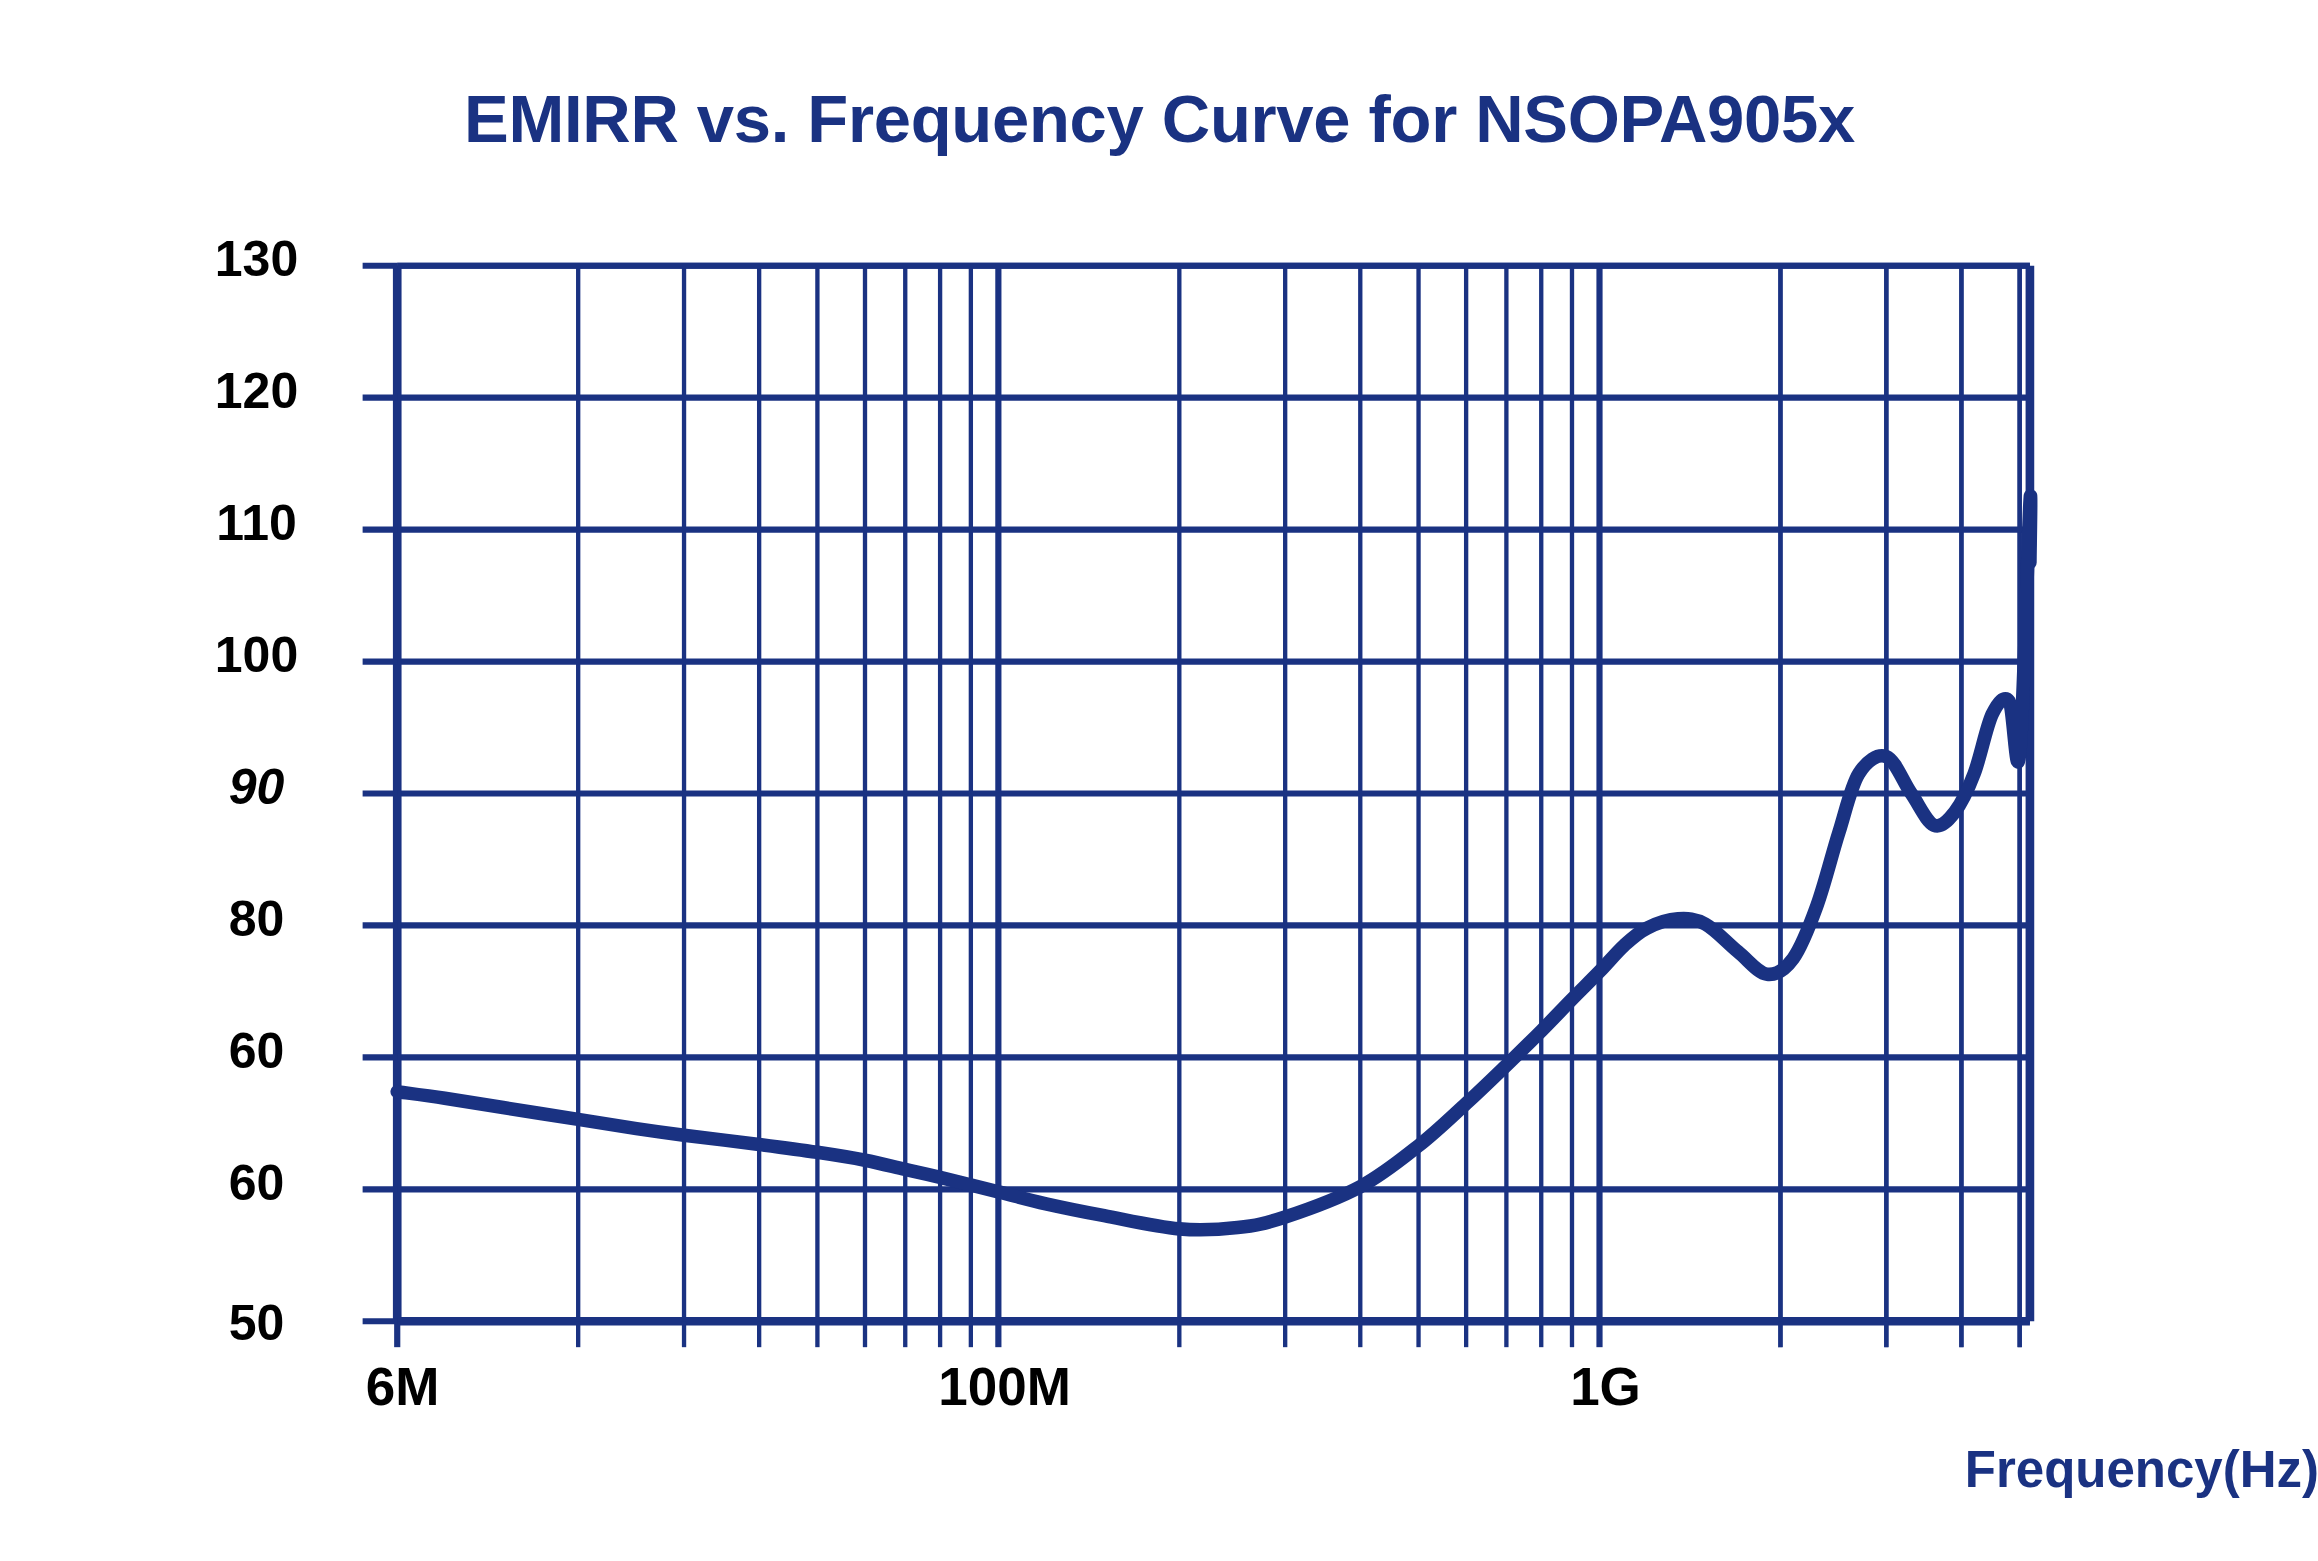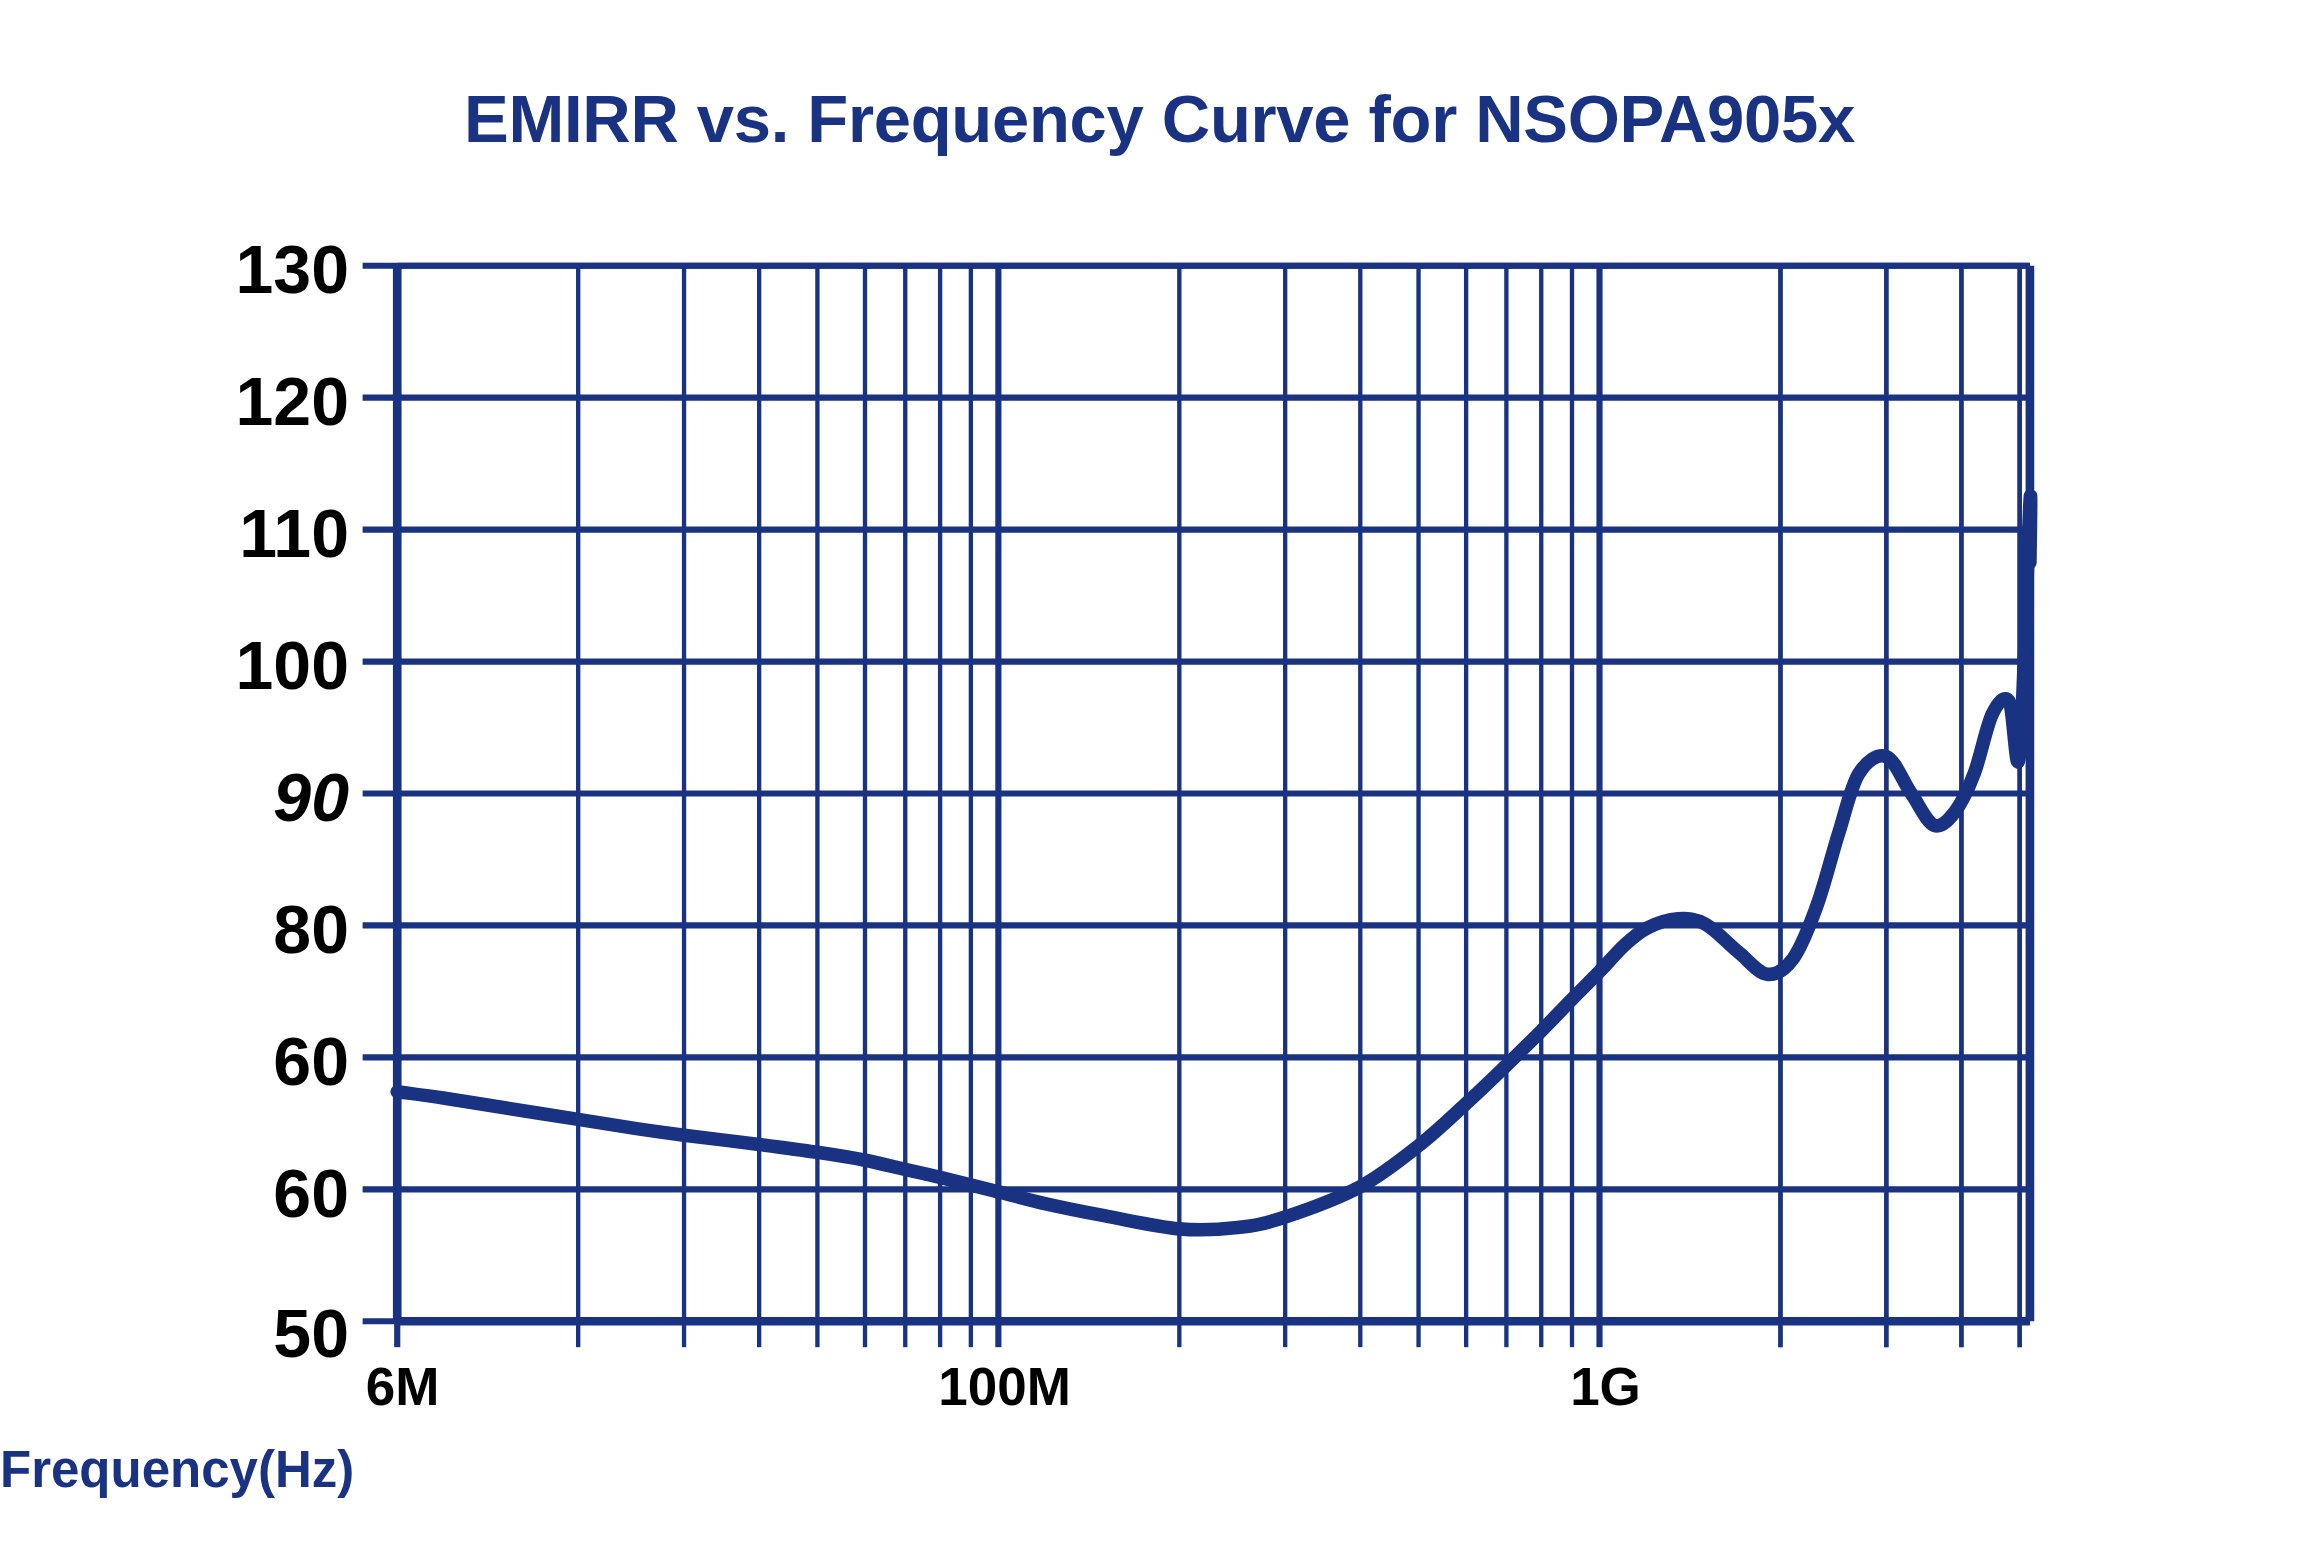--- a/index.html
+++ b/index.html
@@ -31,30 +31,30 @@
     font-weight: bold;
     color: #1a3282;
     letter-spacing: -0.3px;
     white-space: nowrap;
   }
   #xlabel {
     position: absolute;
     left: 0;
     top: 1440px;
     width: 2319px;
-    text-align: left;
+    text-align: right;
     font-size: 51px;
     font-weight: bold;
     color: #1a3282;
     white-space: nowrap;
   }
   .ytick-label {
     position: absolute;
-    text-align: right;
-    font-size: 68px;
+    text-align: center;
+    font-size: 50px;
     font-weight: bold;
     color: #000000;
     width: 185px;
     white-space: nowrap;
   }
   .xtick-label {
     position: absolute;
     text-align: center;
     font-size: 53px;
     font-weight: bold;

